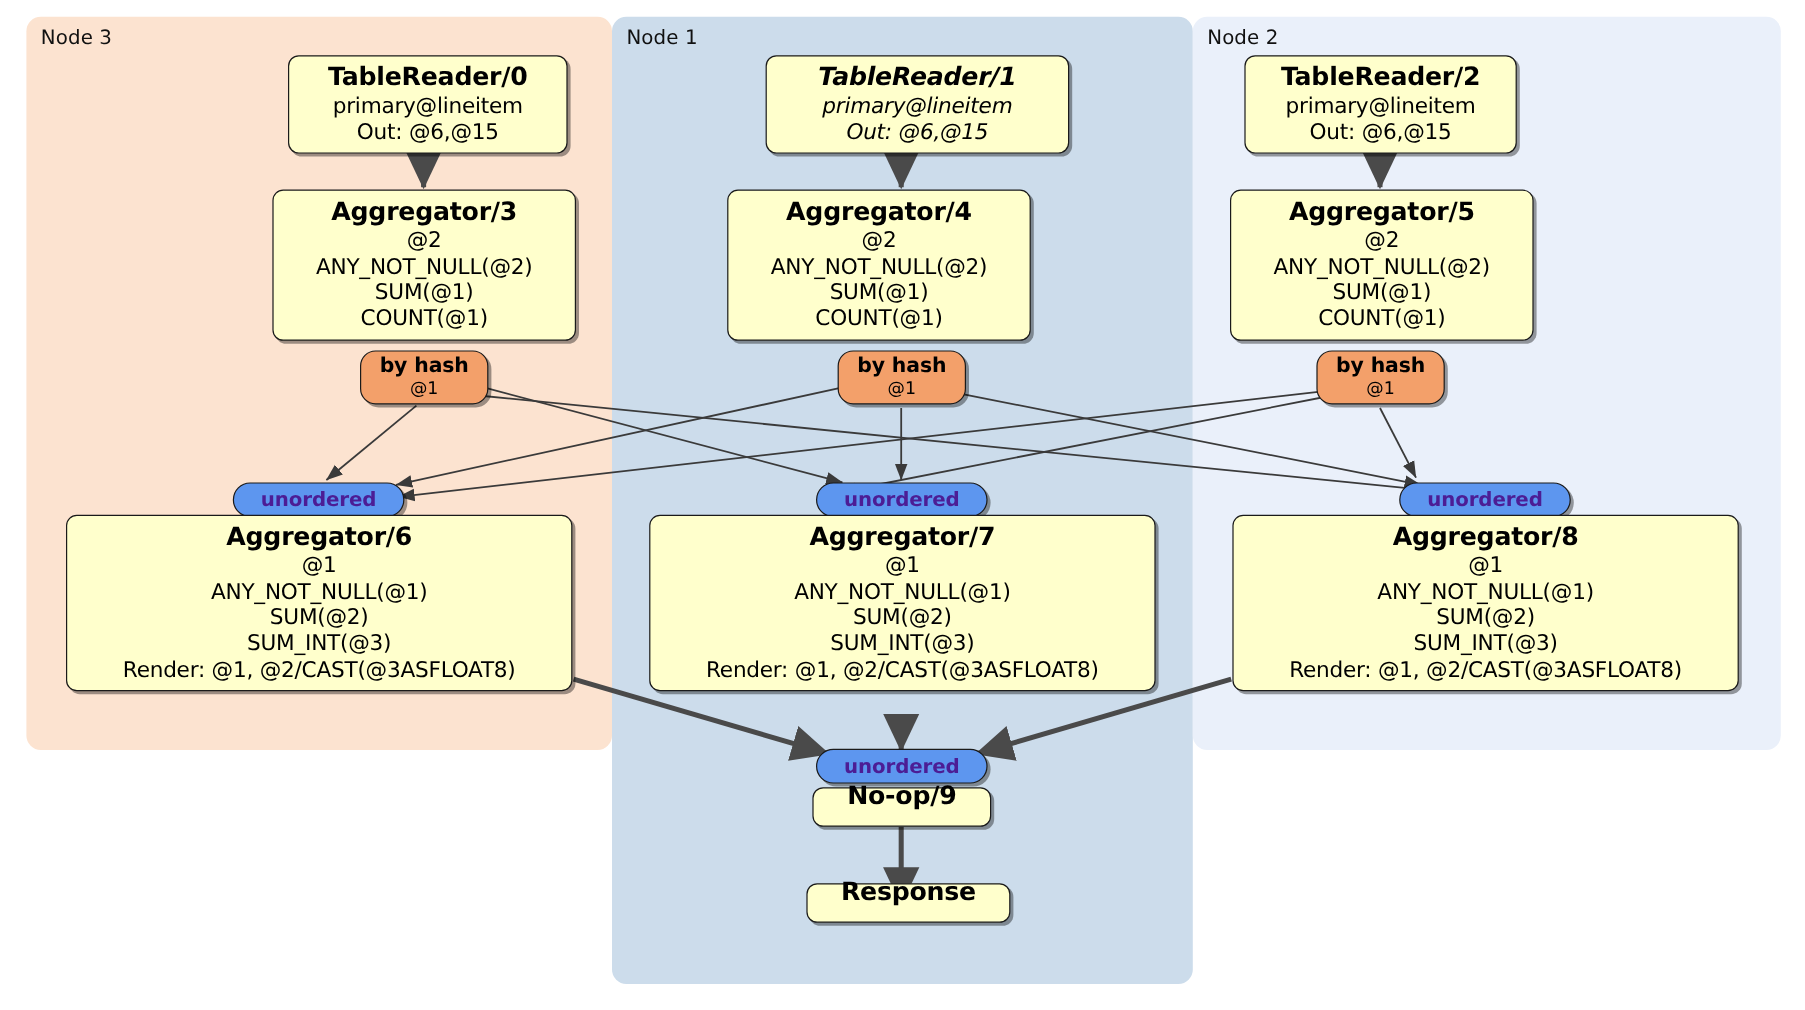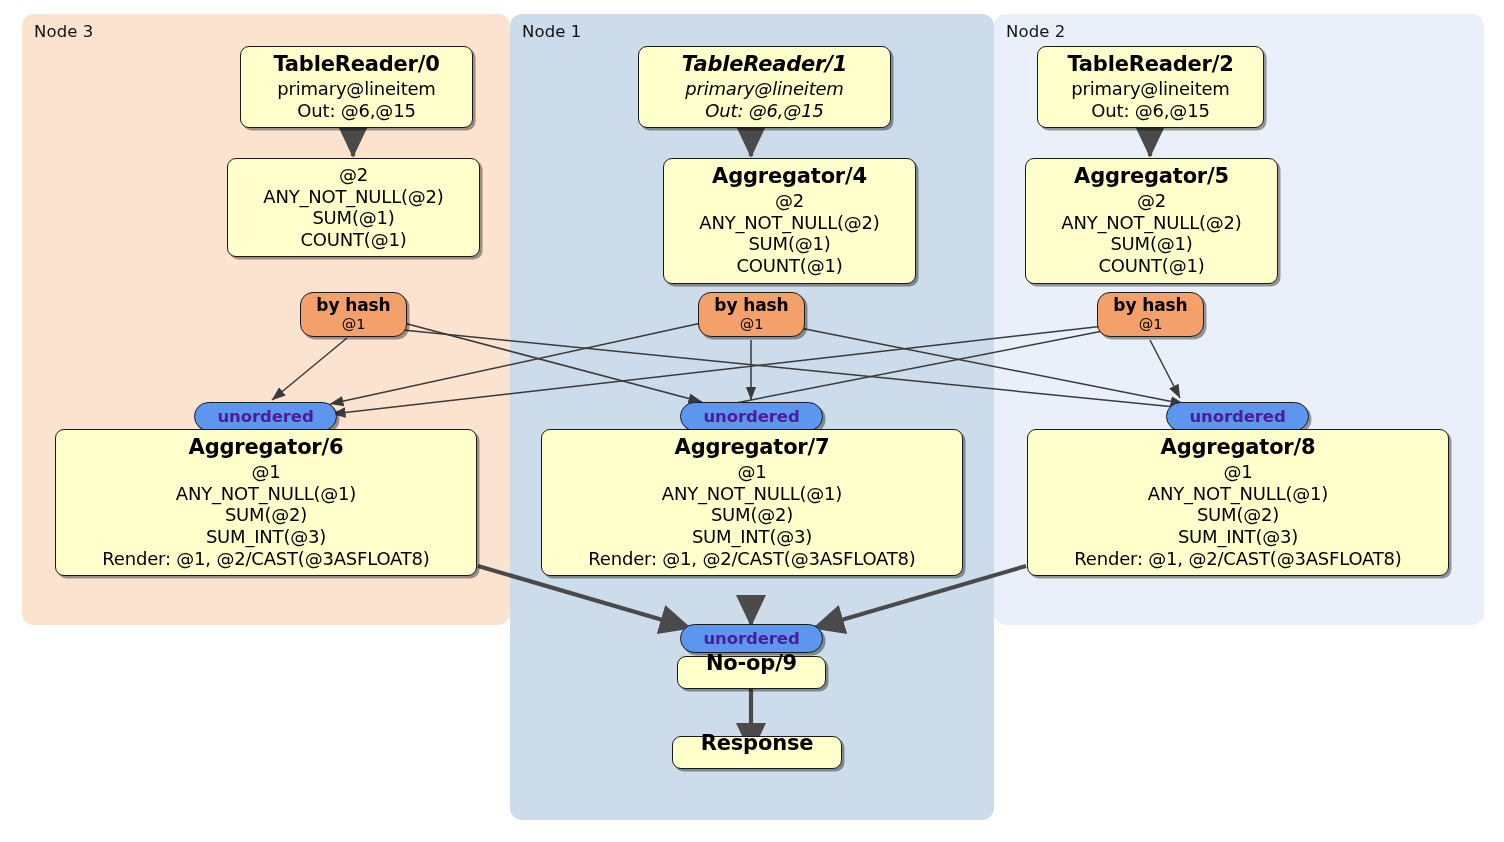--- a/index.html
+++ b/index.html
@@ -187,27 +187,28 @@
     <div class="line">Out: @6,@15</div>
   </div>
 
   <div class="nodebox" style="left:1037px; top:46px; width:227px;">
     <div class="title">TableReader/2</div>
     <div class="line">primary@lineitem</div>
     <div class="line">Out: @6,@15</div>
   </div>
 
   <div class="nodebox" style="left:227px; top:158px; width:253px;">
+    <div class="title">Aggregator/3</div>
     <div class="line">@2</div>
     <div class="line">ANY_NOT_NULL(@2)</div>
     <div class="line">SUM(@1)</div>
     <div class="line">COUNT(@1)</div>
   </div>
 
-  <div class="nodebox" style="left:663px; top:158px; width:253px;">
+  <div class="nodebox" style="left:606px; top:158px; width:253px;">
     <div class="title">Aggregator/4</div>
     <div class="line">@2</div>
     <div class="line">ANY_NOT_NULL(@2)</div>
     <div class="line">SUM(@1)</div>
     <div class="line">COUNT(@1)</div>
   </div>
 
   <div class="nodebox" style="left:1025px; top:158px; width:253px;">
     <div class="title">Aggregator/5</div>
     <div class="line">@2</div>

